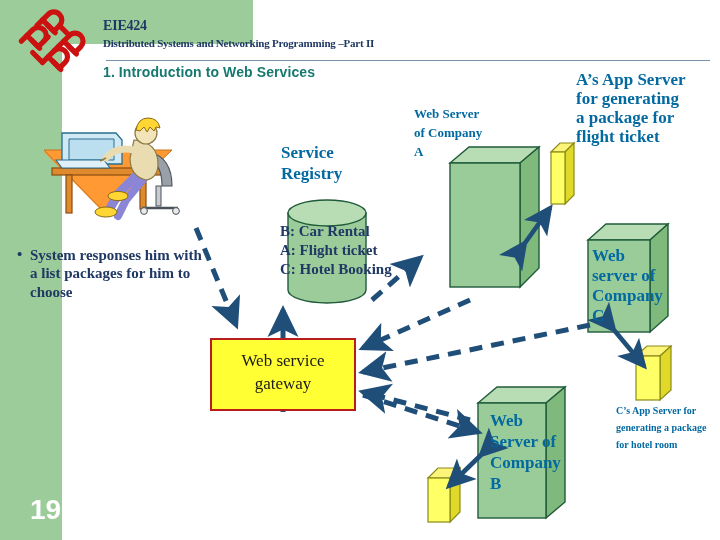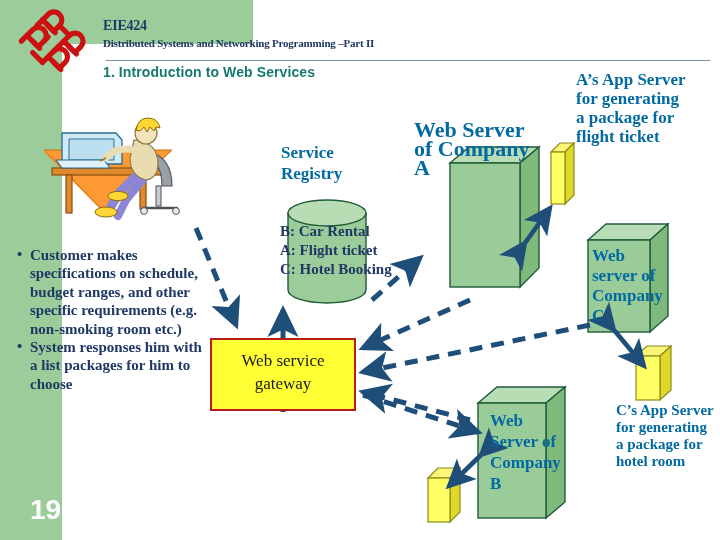--- a/index.html
+++ b/index.html
@@ -23,25 +23,25 @@
            letter-spacing:-0.2px;white-space:nowrap;}
   .rule{position:absolute;left:106px;top:60px;width:604px;height:1px;background:#7a8faa;}
   .subtitle{position:absolute;left:103px;top:64px;font-family:"Liberation Sans",sans-serif;
             font-weight:bold;font-size:14px;color:#16796f;letter-spacing:0.1px;}
 
   
   .lbl{position:absolute;color:#0369a1;font-weight:bold;
        font-family:"Liberation Serif",serif;line-height:1.02;}
 
   #lbl-a-app{left:576px;top:70px;width:110px;font-size:17px;line-height:19px;}
-  #lbl-ws-a{left:414px;top:120px;width:145px;font-size:22px;line-height:19px;}
+  #lbl-ws-a{left:414px;top:104px;width:145px;font-size:13px;line-height:19px;}
   #lbl-svc-reg{left:281px;top:142px;width:110px;font-size:17px;line-height:21px;text-align:left;}
   #lbl-ws-c{left:592px;top:246px;width:110px;font-size:17px;line-height:20px;}
   #lbl-ws-b{left:490px;top:410px;width:106px;font-size:17px;line-height:21px;}
-  #lbl-c-app{left:616px;top:402px;width:100px;font-size:15px;line-height:17px;}
+  #lbl-c-app{left:616px;top:402px;width:100px;font-size:10px;line-height:17px;}
   #lbl-b-app{left:262px;top:452px;width:180px;font-size:15px;line-height:18px;}
 
   
   .bullets{position:absolute;left:12px;top:246px;width:200px;font-size:15px;
            color:#1f3864;font-weight:bold;line-height:18.4px;}
   .bullets ul{margin:0;padding:0 0 0 18px;list-style:none;}
   .bullets li{position:relative;margin:0 0 0 0;}
   .bullets li:before{content:"\2022";position:absolute;left:-13px;top:-1px;font-size:15px;}
 
   
@@ -216,19 +216,18 @@
     <div>A: Flight ticket</div>
     <div>C: Hotel Booking</div>
   </div>
 
   <div class="gw">
     <span>Web service<br>gateway</span>
   </div>
 
   <div class="bullets">
     <ul>
-      <li>Customer makes specifications on schedule, budget ranges, and other specific requirements (e.g. non-smoking room etc.)</li>
       <li>System responses him with a list packages for him to choose</li>
     </ul>
   </div>
 
   <div class="pageno">19</div>
 </div>
 
 </body></html>

